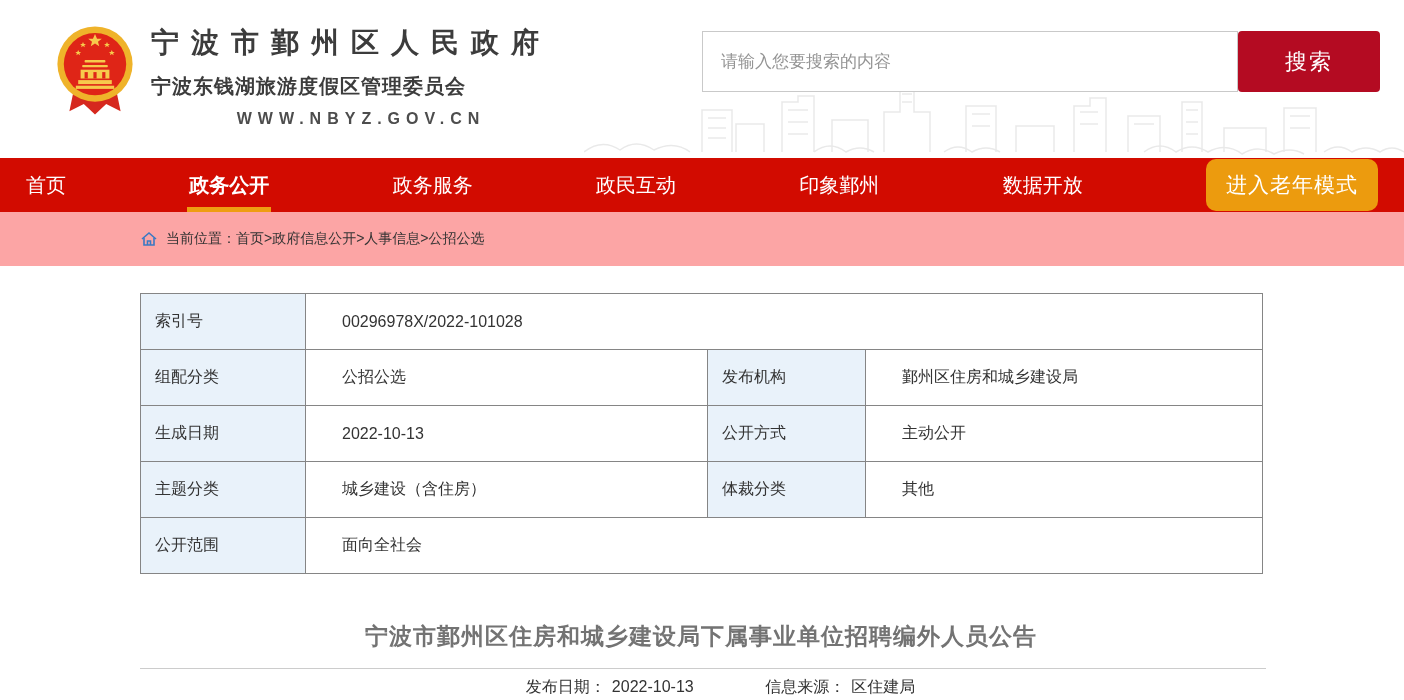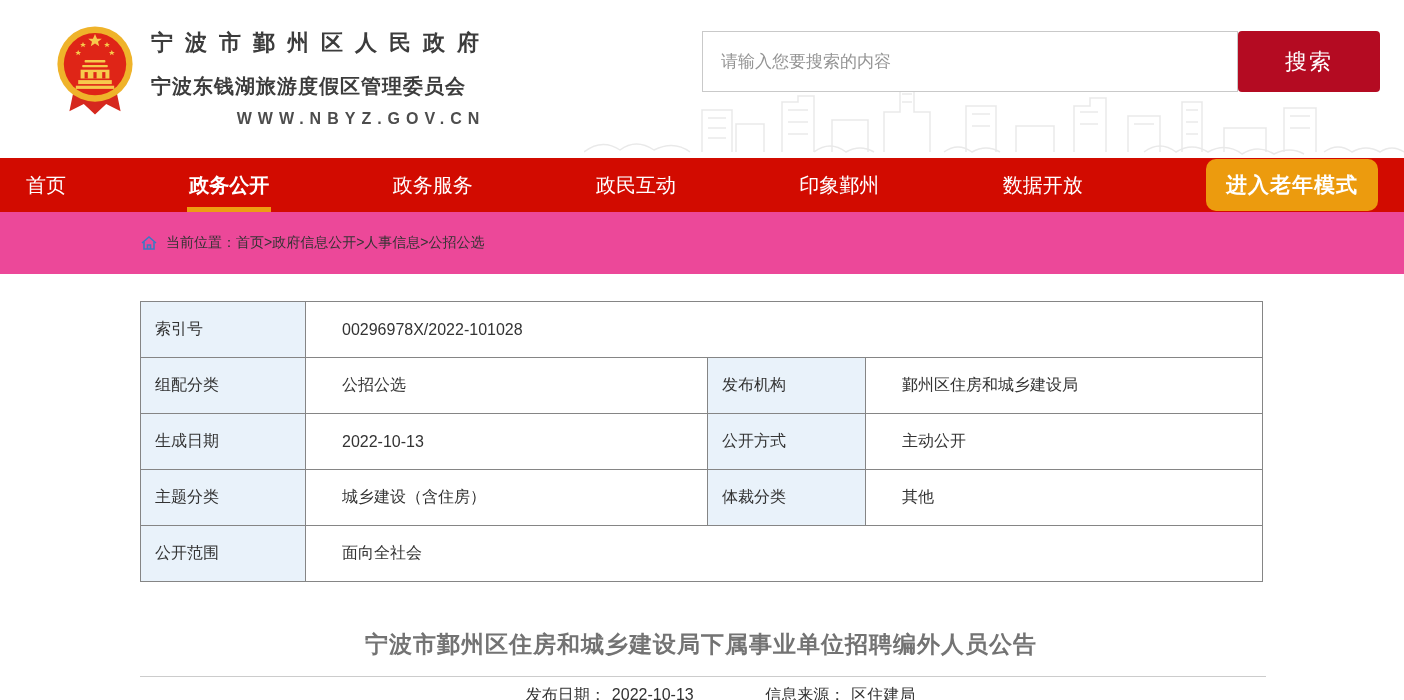--- a/index.html
+++ b/index.html
@@ -8,21 +8,21 @@
     background: #ffffff;
     font-family: "Liberation Sans", "DejaVu Sans", sans-serif;
   }
 
   
   .header { position: relative; height: 158px; background: #ffffff; }
   .skyline { position: absolute; right: 0; bottom: 2px; pointer-events: none; }
   .logo-wrap { position: absolute; left: 55px; top: 24px; display: flex; align-items: flex-start; }
   .titles { margin-left: 16px; color: #3c3c3c; }
   .title-line1 {
-    font-size: 22px; font-weight: bold; letter-spacing: 12px;
+    font-size: 28px; font-weight: bold; letter-spacing: 12px;
     white-space: nowrap; line-height: 38px;
   }
   .title-line2 {
     font-size: 20px; font-weight: bold; letter-spacing: 1px;
     white-space: nowrap; line-height: 36px; margin-top: 6px;
   }
   .site-url {
     width: 420px; text-align: center; margin-top: 6px;
     font-size: 16px; font-weight: bold; letter-spacing: 6px; color: #4d4d4d;
   }
@@ -49,28 +49,28 @@
     position: relative; height: 54px; line-height: 54px;
     color: #ffffff; font-size: 20px; cursor: pointer; white-space: nowrap;
   }
   .nav-item.active { font-weight: bold; }
   .nav-underline {
     position: absolute; left: -2px; right: -2px; bottom: 0; height: 5px;
     background: #ee9d12;
   }
   .elder-btn {
     height: 52px; padding: 0 20px; border: none; cursor: pointer;
-    background: #ec9b0e; color: #ffffff; font-size: 21px; font-weight: bold;
+    background: #ec9b0e; color: #ffffff; font-size: 21px; font-weight: normal;
     border-radius: 10px; letter-spacing: 1px;
     font-family: "Liberation Sans", "DejaVu Sans", sans-serif;
   }
 
   
   .crumb-bar {
-    height: 62px; background: #ec4899; display: flex; align-items: center;
+    height: 54px; background: #fca5a5; display: flex; align-items: center;
     padding-left: 140px;
   }
   .crumb-text { font-size: 14px; color: #333; margin-left: 8px; }
   .crumb-path { font-size: 14px; color: #333; cursor: pointer; }
 
   
   .info-table {
     width: 1122px; margin: 27px 0 12px 140px;
     border-collapse: collapse; table-layout: fixed;
   }

